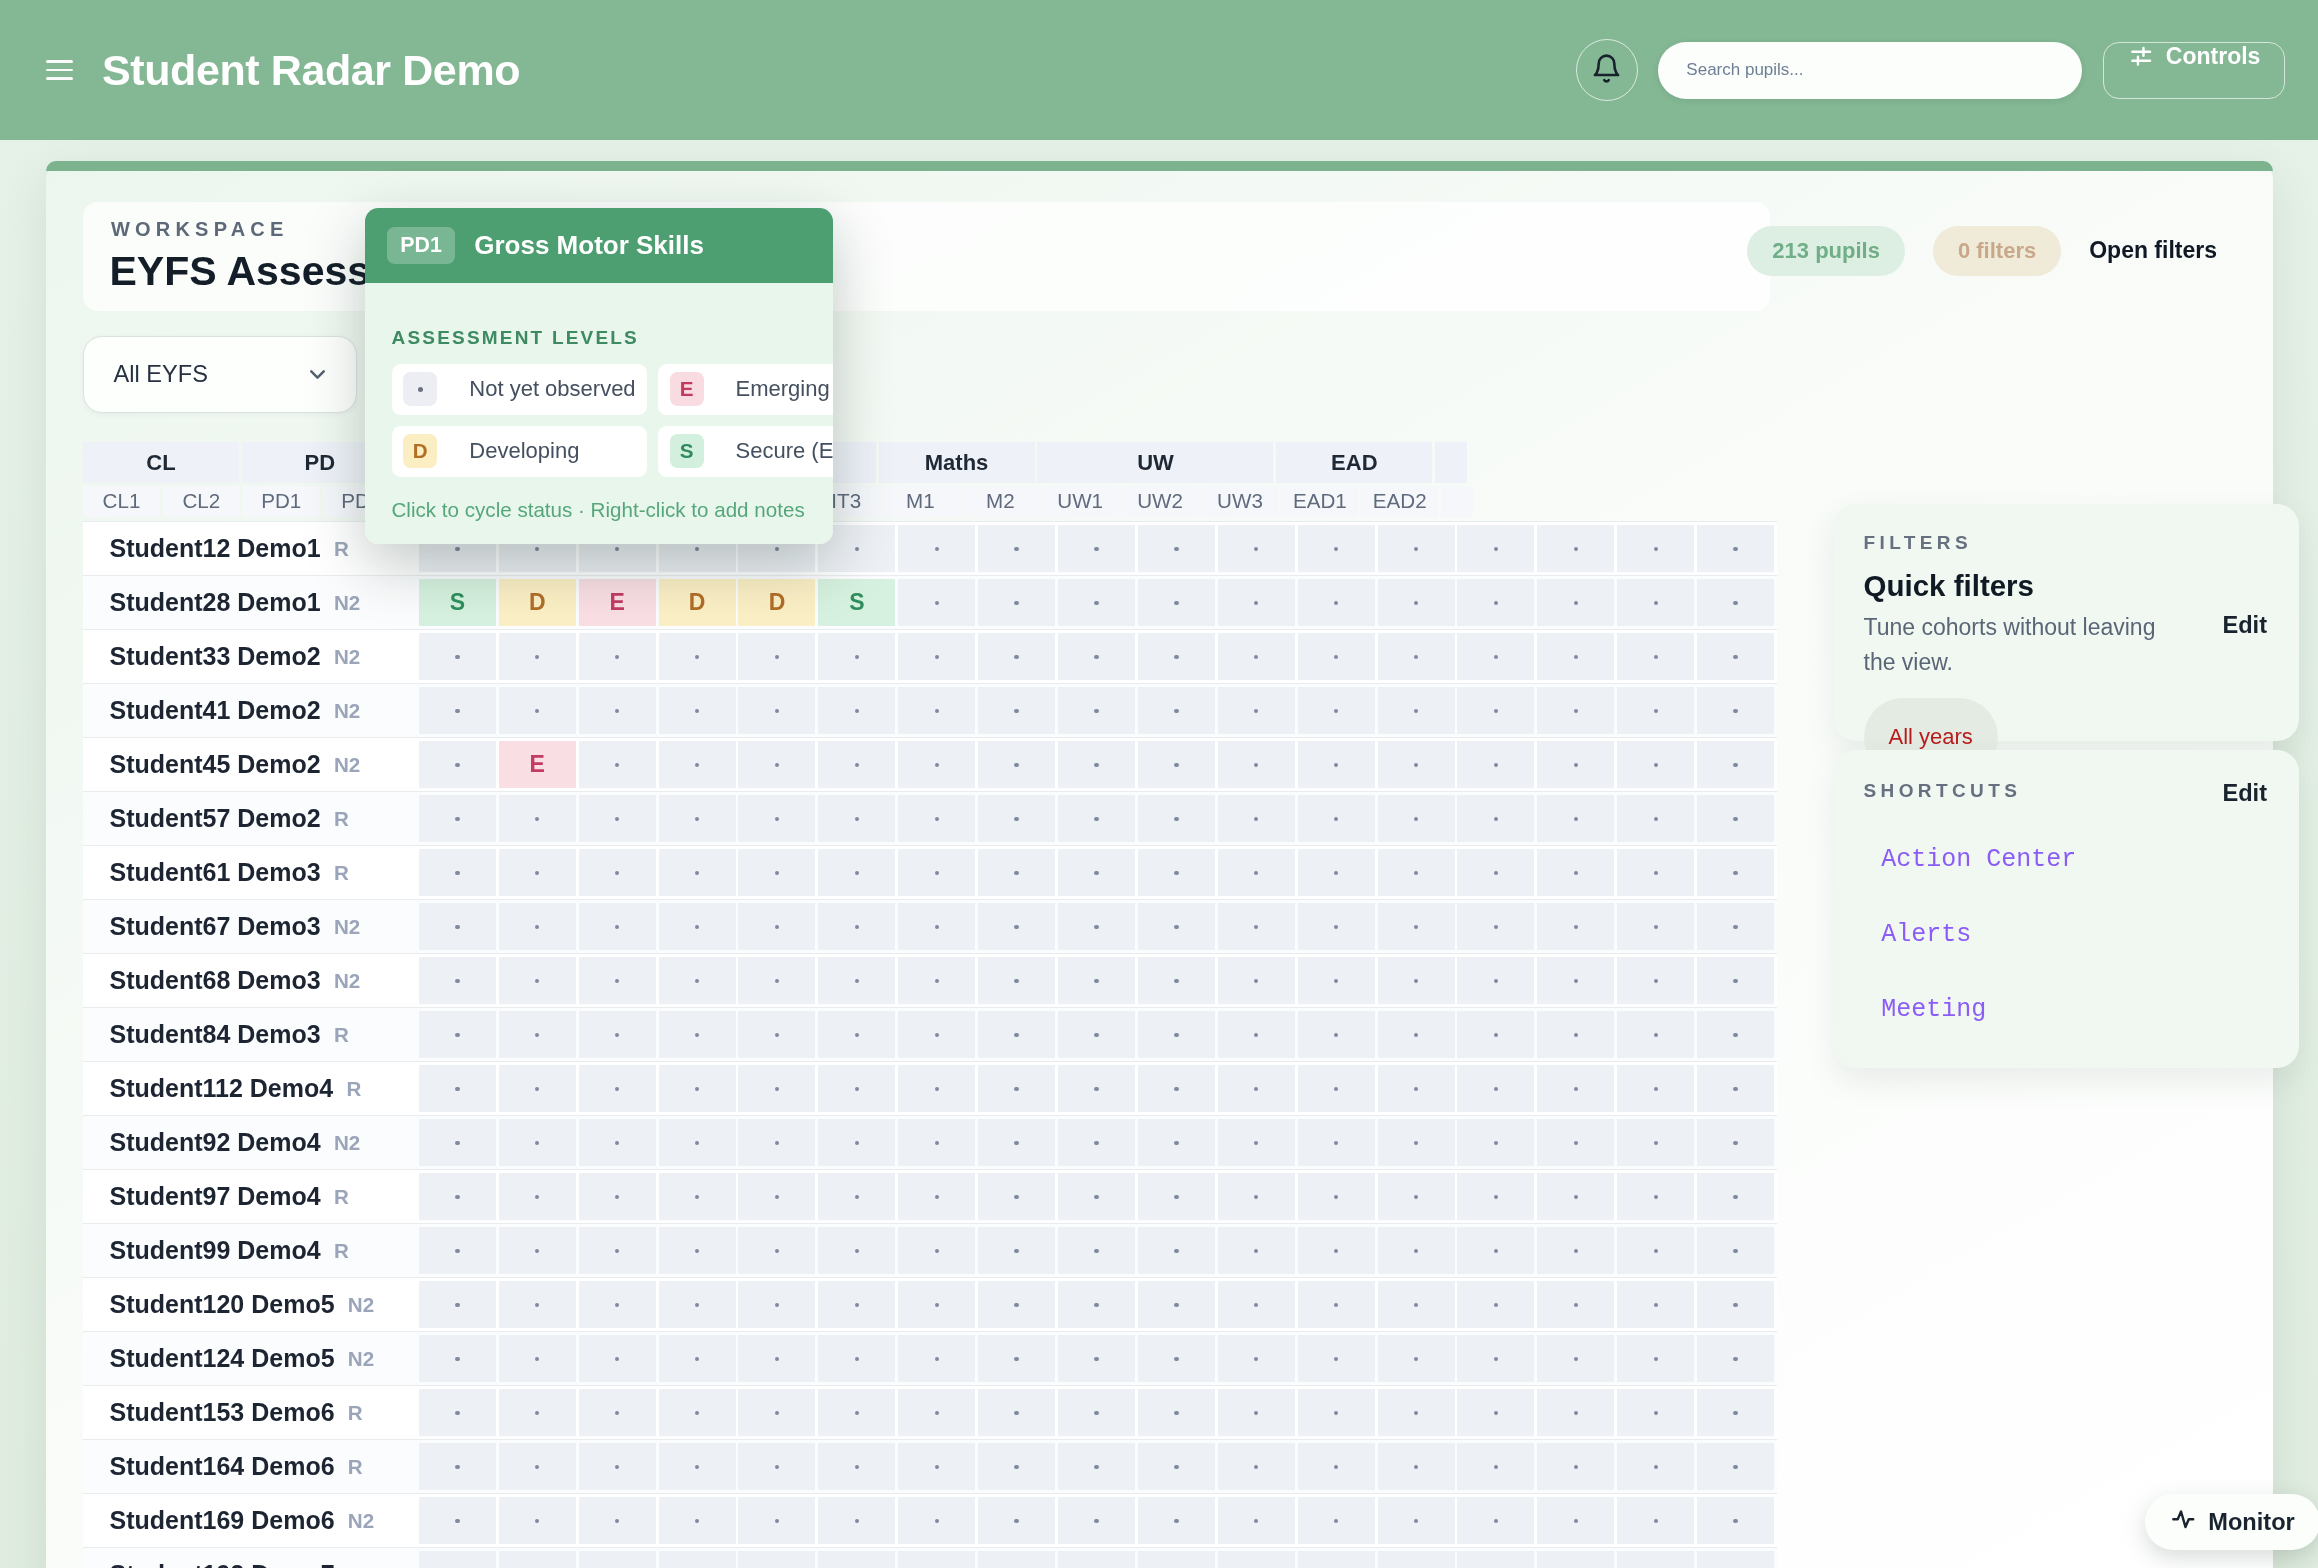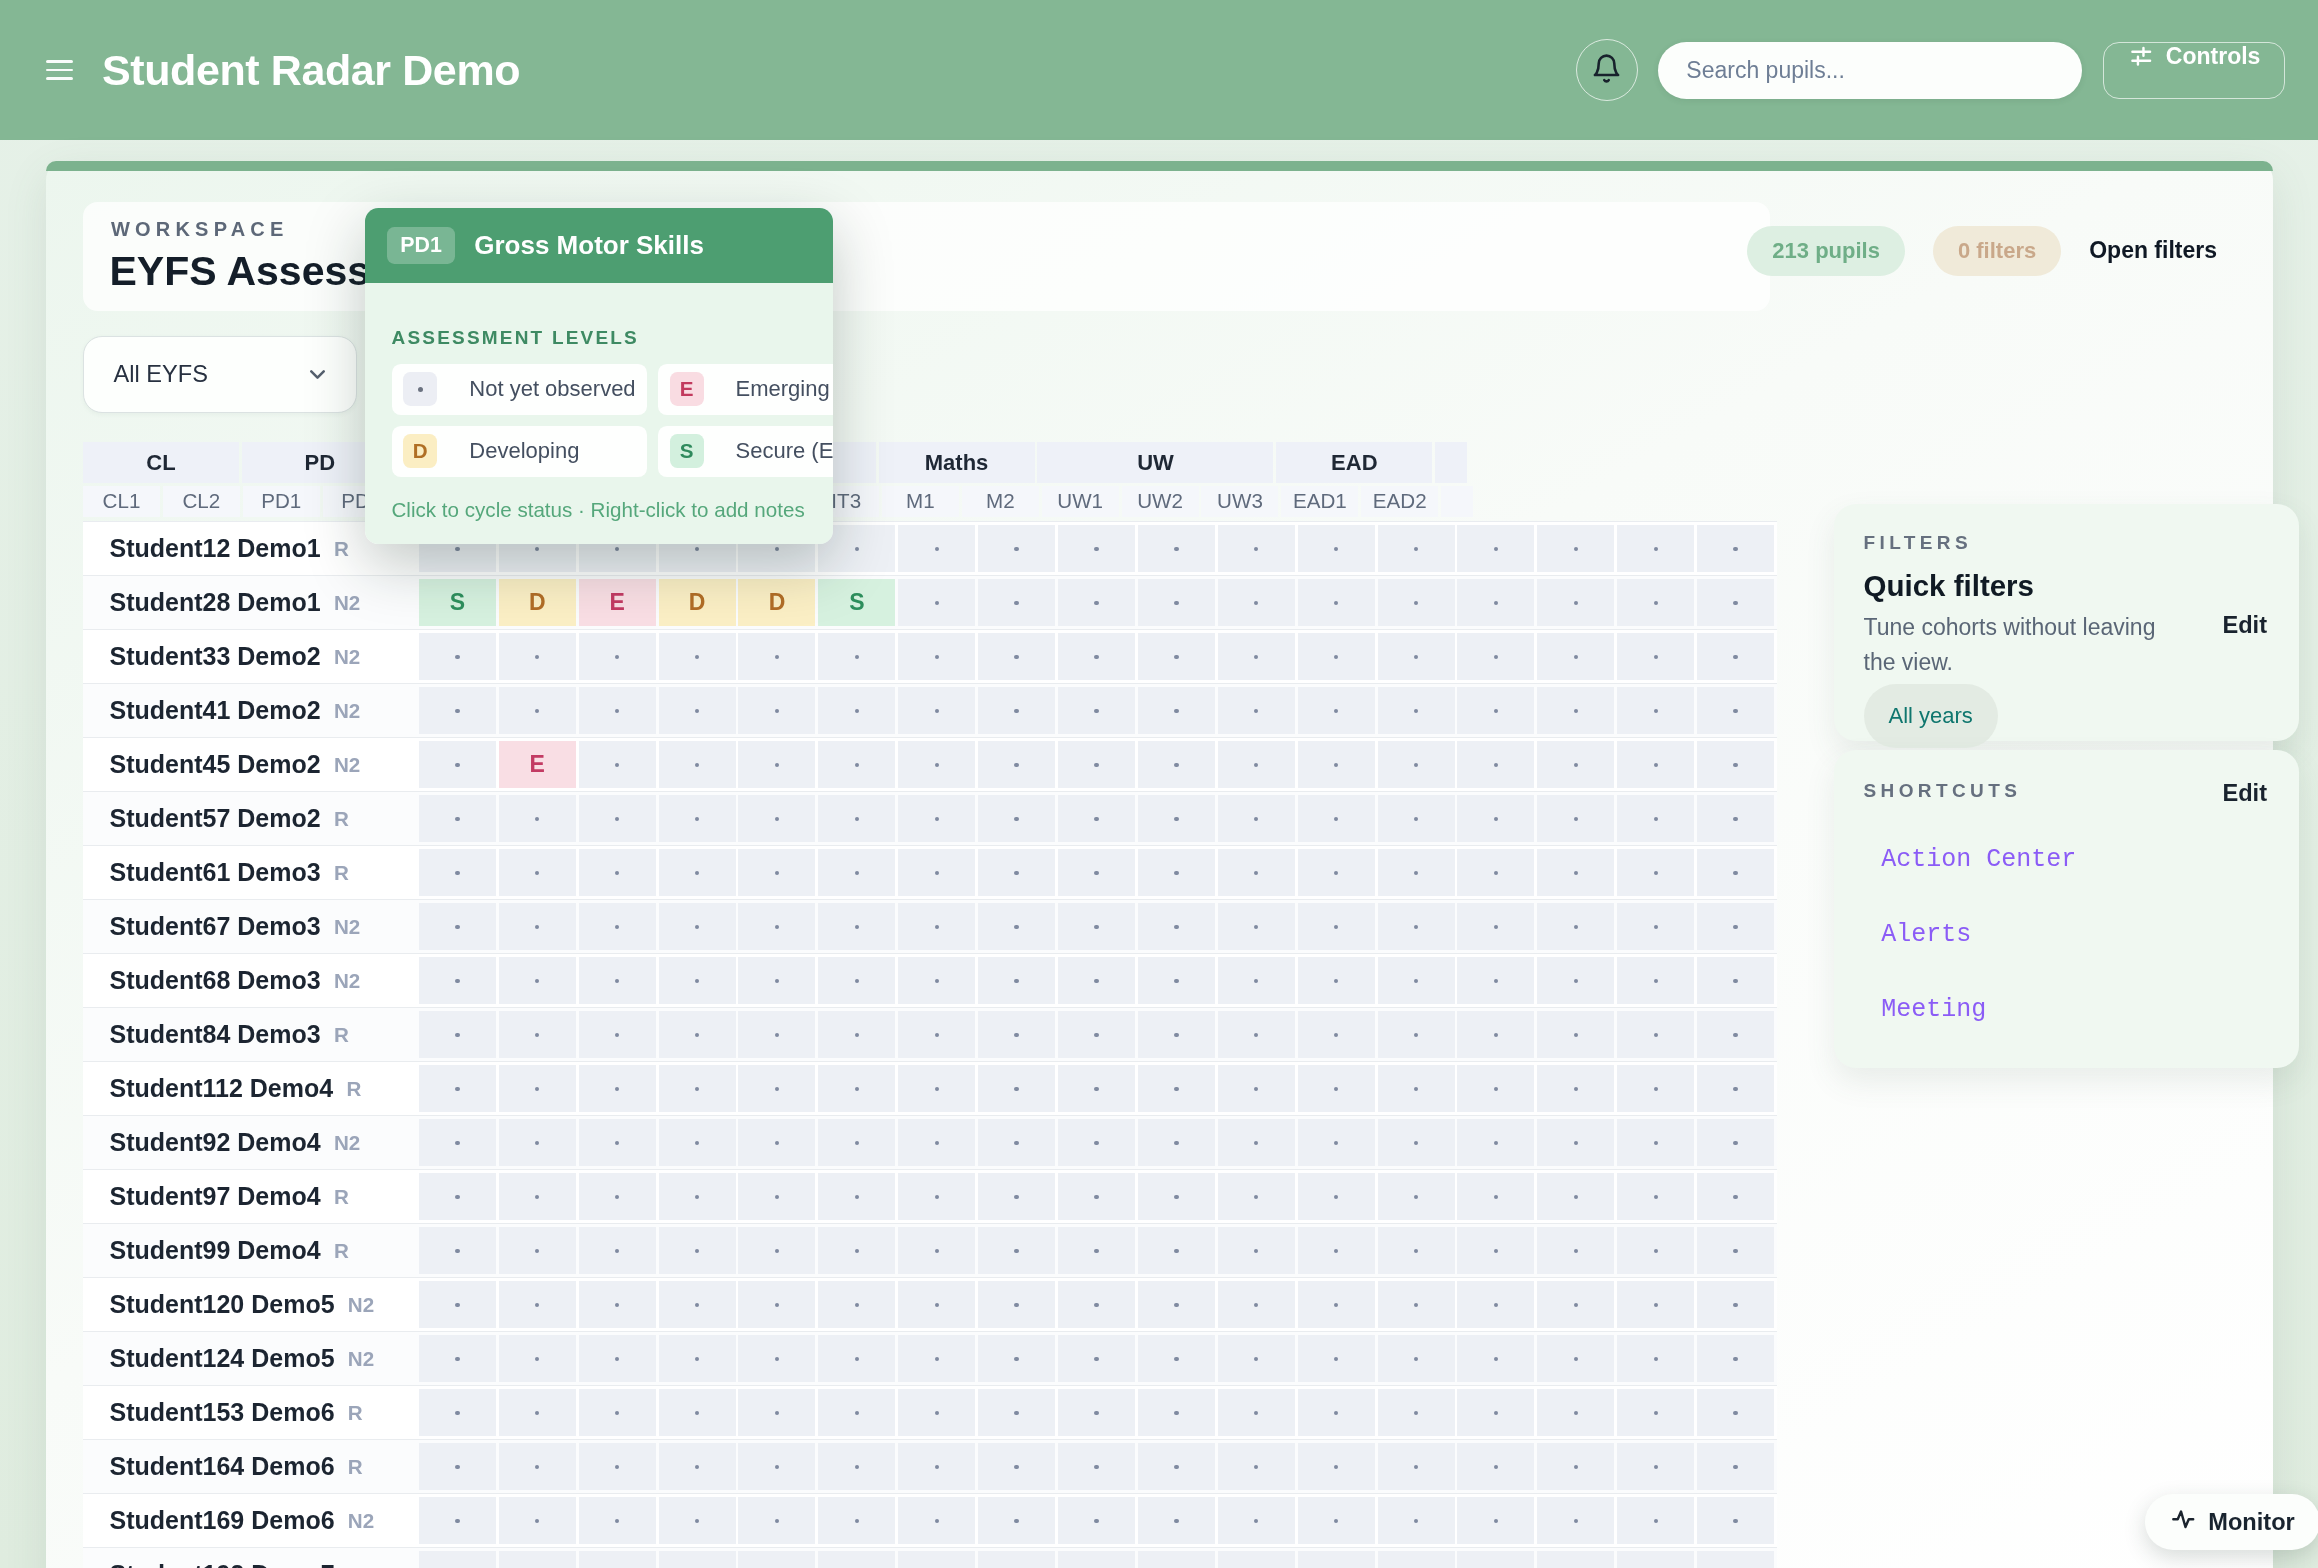--- a/index.html
+++ b/index.html
@@ -11,21 +11,21 @@
   
   .topbar { position:absolute; left:0; top:0; width:2319px; height:140px;
             background:#84b794; display:flex; align-items:center; padding:0 34px 0 46px; }
   .ham { width:29.5px; display:flex; flex-direction:column; gap:5.9px; cursor:pointer; }
   .ham i { display:block; height:2.9px; width:26.5px; background:rgba(255,255,255,.95); border-radius:1.5px; }
   .app-title { color:#ffffff; font-size:43px; font-weight:700; letter-spacing:-0.4px; margin-left:26.5px; }
   .top-right { margin-left:auto; display:flex; align-items:center; gap:20.6px; }
   .bell-btn { width:62px; height:62px; border-radius:50%; border:1.5px solid rgba(255,255,255,.7);
               display:flex; align-items:center; justify-content:center; cursor:pointer; }
   .search { width:424px; height:57px; border-radius:29.5px; border:none; outline:none;
-            background:#fcfefc; padding:0 28px; font-size:23px; color:#223041;
+            background:#fcfefc; padding:0 28px; font-size:17px; color:#223041;
             font-family:"Liberation Sans", sans-serif; box-shadow:0 1.5px 5.9px rgba(40,70,50,.10); }
   .search::placeholder { color:#6e7e95; }
   .controls-btn { height:57px; border:1.5px solid rgba(255,255,255,.65); border-radius:16px;
                   display:flex; align-items:flex-start; gap:11.8px; padding:0 23.6px; cursor:pointer;
                   color:#ffffff; font-size:23px; font-weight:600; background:transparent; }
 
   
   .card { position:absolute; left:46px; top:161px; width:2227px; height:1436px;
           border-radius:19px; background:linear-gradient(150deg,#ecf6ee 0%,#f8fbf8 45%,#ffffff 100%);
           box-shadow:0 14.7px 44px rgba(80,110,90,.12); }
@@ -100,22 +100,22 @@
 
   
   .side-card { position:absolute; width:465px; background:#f0f8f1; border-radius:22px;
                box-shadow:0 13.3px 29.5px rgba(70,100,80,.10); }
   .filters-card { left:1788px; top:343px; height:237px; padding:28px 29.5px; }
   .side-eyebrow { font-size:19px; font-weight:600; letter-spacing:4.4px; color:#66707f; }
   .qf-title { margin-top:14.7px; font-size:29.5px; font-weight:800; color:#101a24; }
   .qf-sub { margin-top:7.4px; font-size:23px; line-height:1.5; color:#5a6676; width:317px; }
   .edit-link { position:absolute; right:32px; font-size:23.6px; font-weight:600; color:#19232e; cursor:pointer; }
   .qf-edit { top:108px; }
-  .chip { display:inline-block; margin-top:5px; background:#e3ebe3; border-radius:736px;
-          padding:19px 25px; font-size:22px; color:#0f766e; cursor:pointer; }
+  .chip { display:inline-block; margin-top:19px; background:#e3ebe3; border-radius:736px;
+          padding:26px 25px; font-size:22px; color:#b91c1c; cursor:pointer; }
   .shortcuts-card { left:1788px; top:589px; height:318px; padding:29.5px 29.5px; }
   .sc-edit { top:29.5px; }
   .sc-items { margin-top:43px; display:flex; flex-direction:column; gap:46px; padding-left:17.7px; }
   .sc-item { font-size:25px; font-weight:500; color:#8b5cf6; cursor:pointer;font-family:Liberation Mono, monospace; }
 
   
   .monitor { position:absolute; left:2145px; top:1494px; height:56px; border-radius:28px;
              background:#fcfefc; box-shadow:0 7.4px 22px rgba(40,60,50,.18);
              display:flex; align-items:center; gap:11.8px; padding:0 25px; cursor:pointer; z-index:60; }
   .monitor span { font-size:23.6px; font-weight:600; color:#19242f; }

